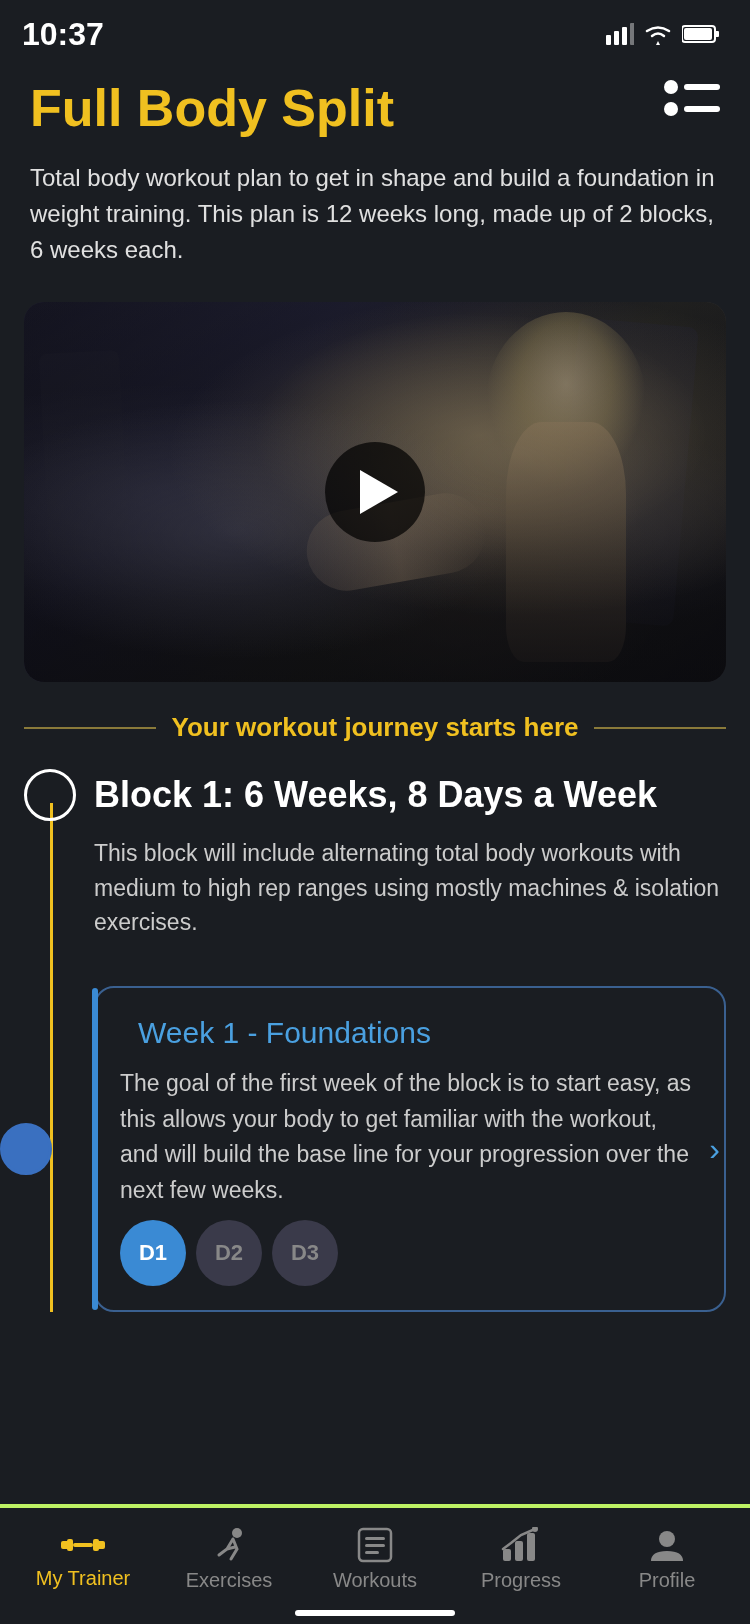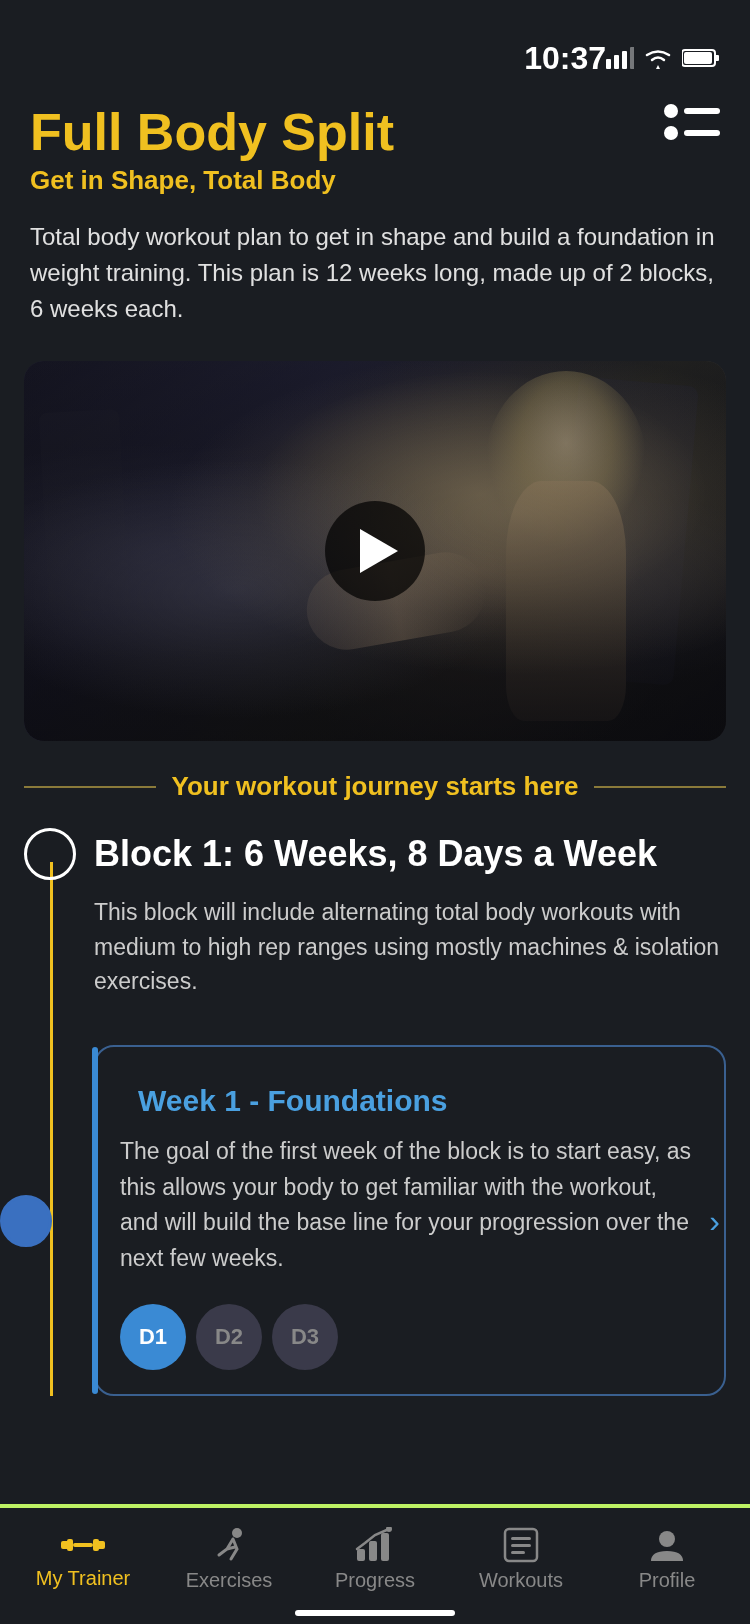--- a/index.html
+++ b/index.html
@@ -11,25 +11,24 @@
       background-color: #1a1d22;
       font-family: -apple-system, BlinkMacSystemFont, 'Helvetica Neue', Arial, sans-serif;
       color: #ffffff;
       position: relative;
       overflow-x: hidden;
     }
 
     
     .status-bar {
       display: flex;
-      justify-content: flex-end;
-      align-items: center;
-      padding: 18px 30px 10px 35px;
+      justify-content: space-between;
+      align-items: center;
+      padding: 18px 30px 10px 22px;
       height: 60px;
-      margin-top: 24px;
     }
     .status-time {
       font-size: 32px;
       font-weight: 600;
       color: #ffffff;
     }
     .status-icons {
       display: flex;
       align-items: center;
       gap: 10px;
@@ -253,31 +252,30 @@
       position: absolute;
       left: -4px;
       top: 0;
       bottom: 0;
       width: 6px;
       background: #3a8ad4;
       border-radius: 3px;
     }
     .week-title {
       font-size: 30px;
-      font-weight: 700;
+      font-weight: 400;
       color: #4aa0e0;
       margin-bottom: 16px;
       padding-left: 18px;
-      margin-top: 9px;
     }
     .week-desc {
       font-size: 23px;
       color: #cccccc;
       line-height: 1.55;
-      margin-bottom: 28px;
+      margin-bottom: 12px;
     }
     .week-arrow {
       position: absolute;
       right: 4px;
       top: 50%;
       transform: translateY(-50%);
       color: #4aa0e0;
       font-size: 32px;
     }
 
@@ -376,21 +374,20 @@
       <svg width="38" height="20" viewBox="0 0 38 20" fill="white">
         <rect x="0" y="2" width="33" height="16" rx="3" stroke="white" stroke-width="2" fill="none"></rect>
         <rect x="2" y="4" width="28" height="12" rx="2" fill="white"></rect>
         <rect x="33" y="7" width="4" height="6" rx="1" fill="white"></rect>
       </svg>
     </div>
   </div>
 
   <div class="header">
     <h1 class="header-title">Full Body Split</h1>
-    <div class="header-subtitle">Get in Shape, Total Body</div>
     <p class="header-desc">Total body workout plan to get in shape and build a foundation in weight training. This plan is 12 weeks long, made up of 2 blocks, 6 weeks each.</p>
 
     <div class="menu-dots">
       <span>
         <div class="dot"></div>
         <div class="line"></div>
       </span>
       <span>
         <div class="dot"></div>
         <div class="line"></div>
@@ -484,41 +481,41 @@
 
       <circle cx="28" cy="6" r="5"></circle>
       <path d="M24 12 L18 22 L10 28 M24 12 L28 22 L22 32 M18 22 L26 20" stroke="#888888" stroke-width="3" fill="none" stroke-linecap="round"></path>
     </svg>
     <span class="nav-label">Exercises</span>
   </div>
 
   <div class="nav-item">
     <svg width="40" height="36" viewBox="0 0 40 36" fill="#888888">
 
+      <rect x="4" y="2" width="32" height="32" rx="4" stroke="#888888" stroke-width="2.5" fill="none"></rect>
+      <rect x="10" y="10" width="20" height="3" rx="1.5" fill="#888888"></rect>
+      <rect x="10" y="17" width="20" height="3" rx="1.5" fill="#888888"></rect>
+      <rect x="10" y="24" width="14" height="3" rx="1.5" fill="#888888"></rect>
+    </svg>
+    <span class="nav-label">Workouts</span>
+  </div>
+
+  <div class="nav-item">
+    <svg width="40" height="36" viewBox="0 0 40 36" fill="#888888">
+
       <rect x="2" y="22" width="8" height="12" rx="2"></rect>
       <rect x="14" y="14" width="8" height="20" rx="2"></rect>
       <rect x="26" y="6" width="8" height="28" rx="2"></rect>
       <path d="M2 22 L10 16 L20 8 L34 2" stroke="#888888" stroke-width="2.5" fill="none" stroke-linecap="round"></path>
       <circle cx="34" cy="2" r="3" fill="#888888"></circle>
     </svg>
     <span class="nav-label">Progress</span>
   </div>
 
   <div class="nav-item">
-    <svg width="40" height="36" viewBox="0 0 40 36" fill="#888888">
-
-      <rect x="4" y="2" width="32" height="32" rx="4" stroke="#888888" stroke-width="2.5" fill="none"></rect>
-      <rect x="10" y="10" width="20" height="3" rx="1.5" fill="#888888"></rect>
-      <rect x="10" y="17" width="20" height="3" rx="1.5" fill="#888888"></rect>
-      <rect x="10" y="24" width="14" height="3" rx="1.5" fill="#888888"></rect>
-    </svg>
-    <span class="nav-label">Workouts</span>
-  </div>
-
-  <div class="nav-item">
     <svg width="36" height="36" viewBox="0 0 36 36" fill="#888888">
       <circle cx="18" cy="12" r="8"></circle>
       <path d="M2 34 Q2 24 18 24 Q34 24 34 34" fill="#888888"></path>
     </svg>
     <span class="nav-label">Profile</span>
   </div>
 
 </nav>
 
 <div class="home-indicator"></div>

